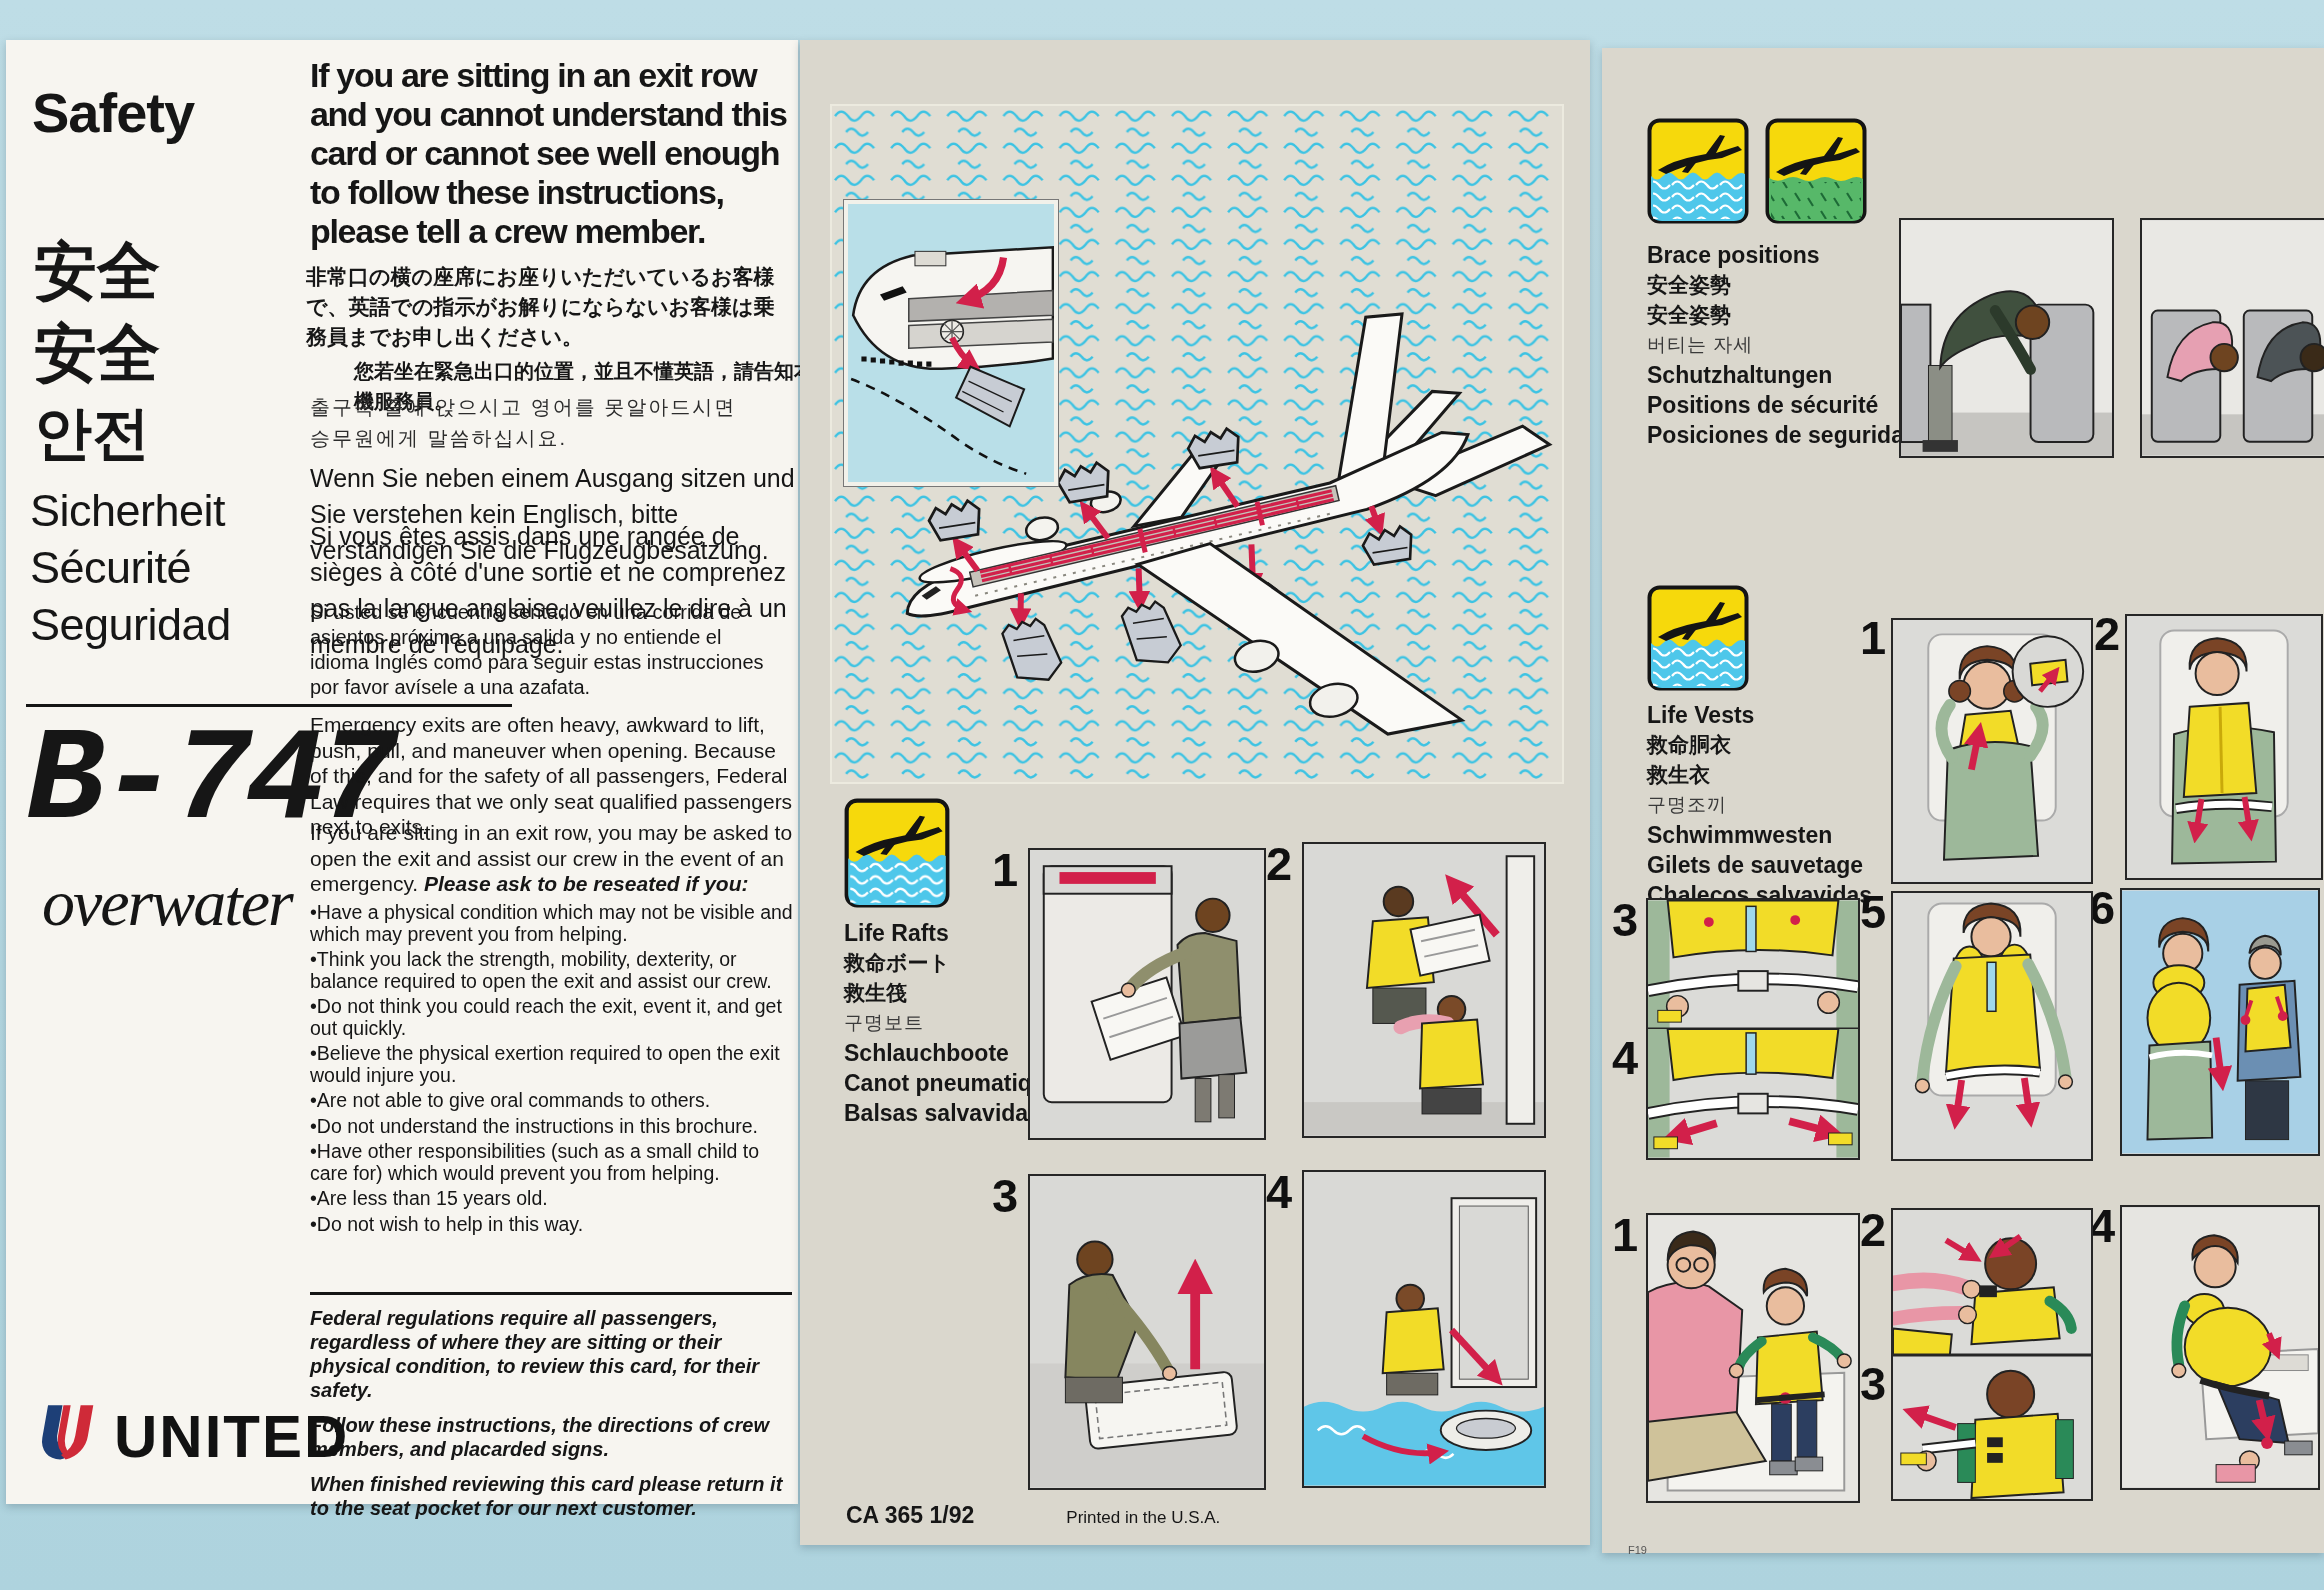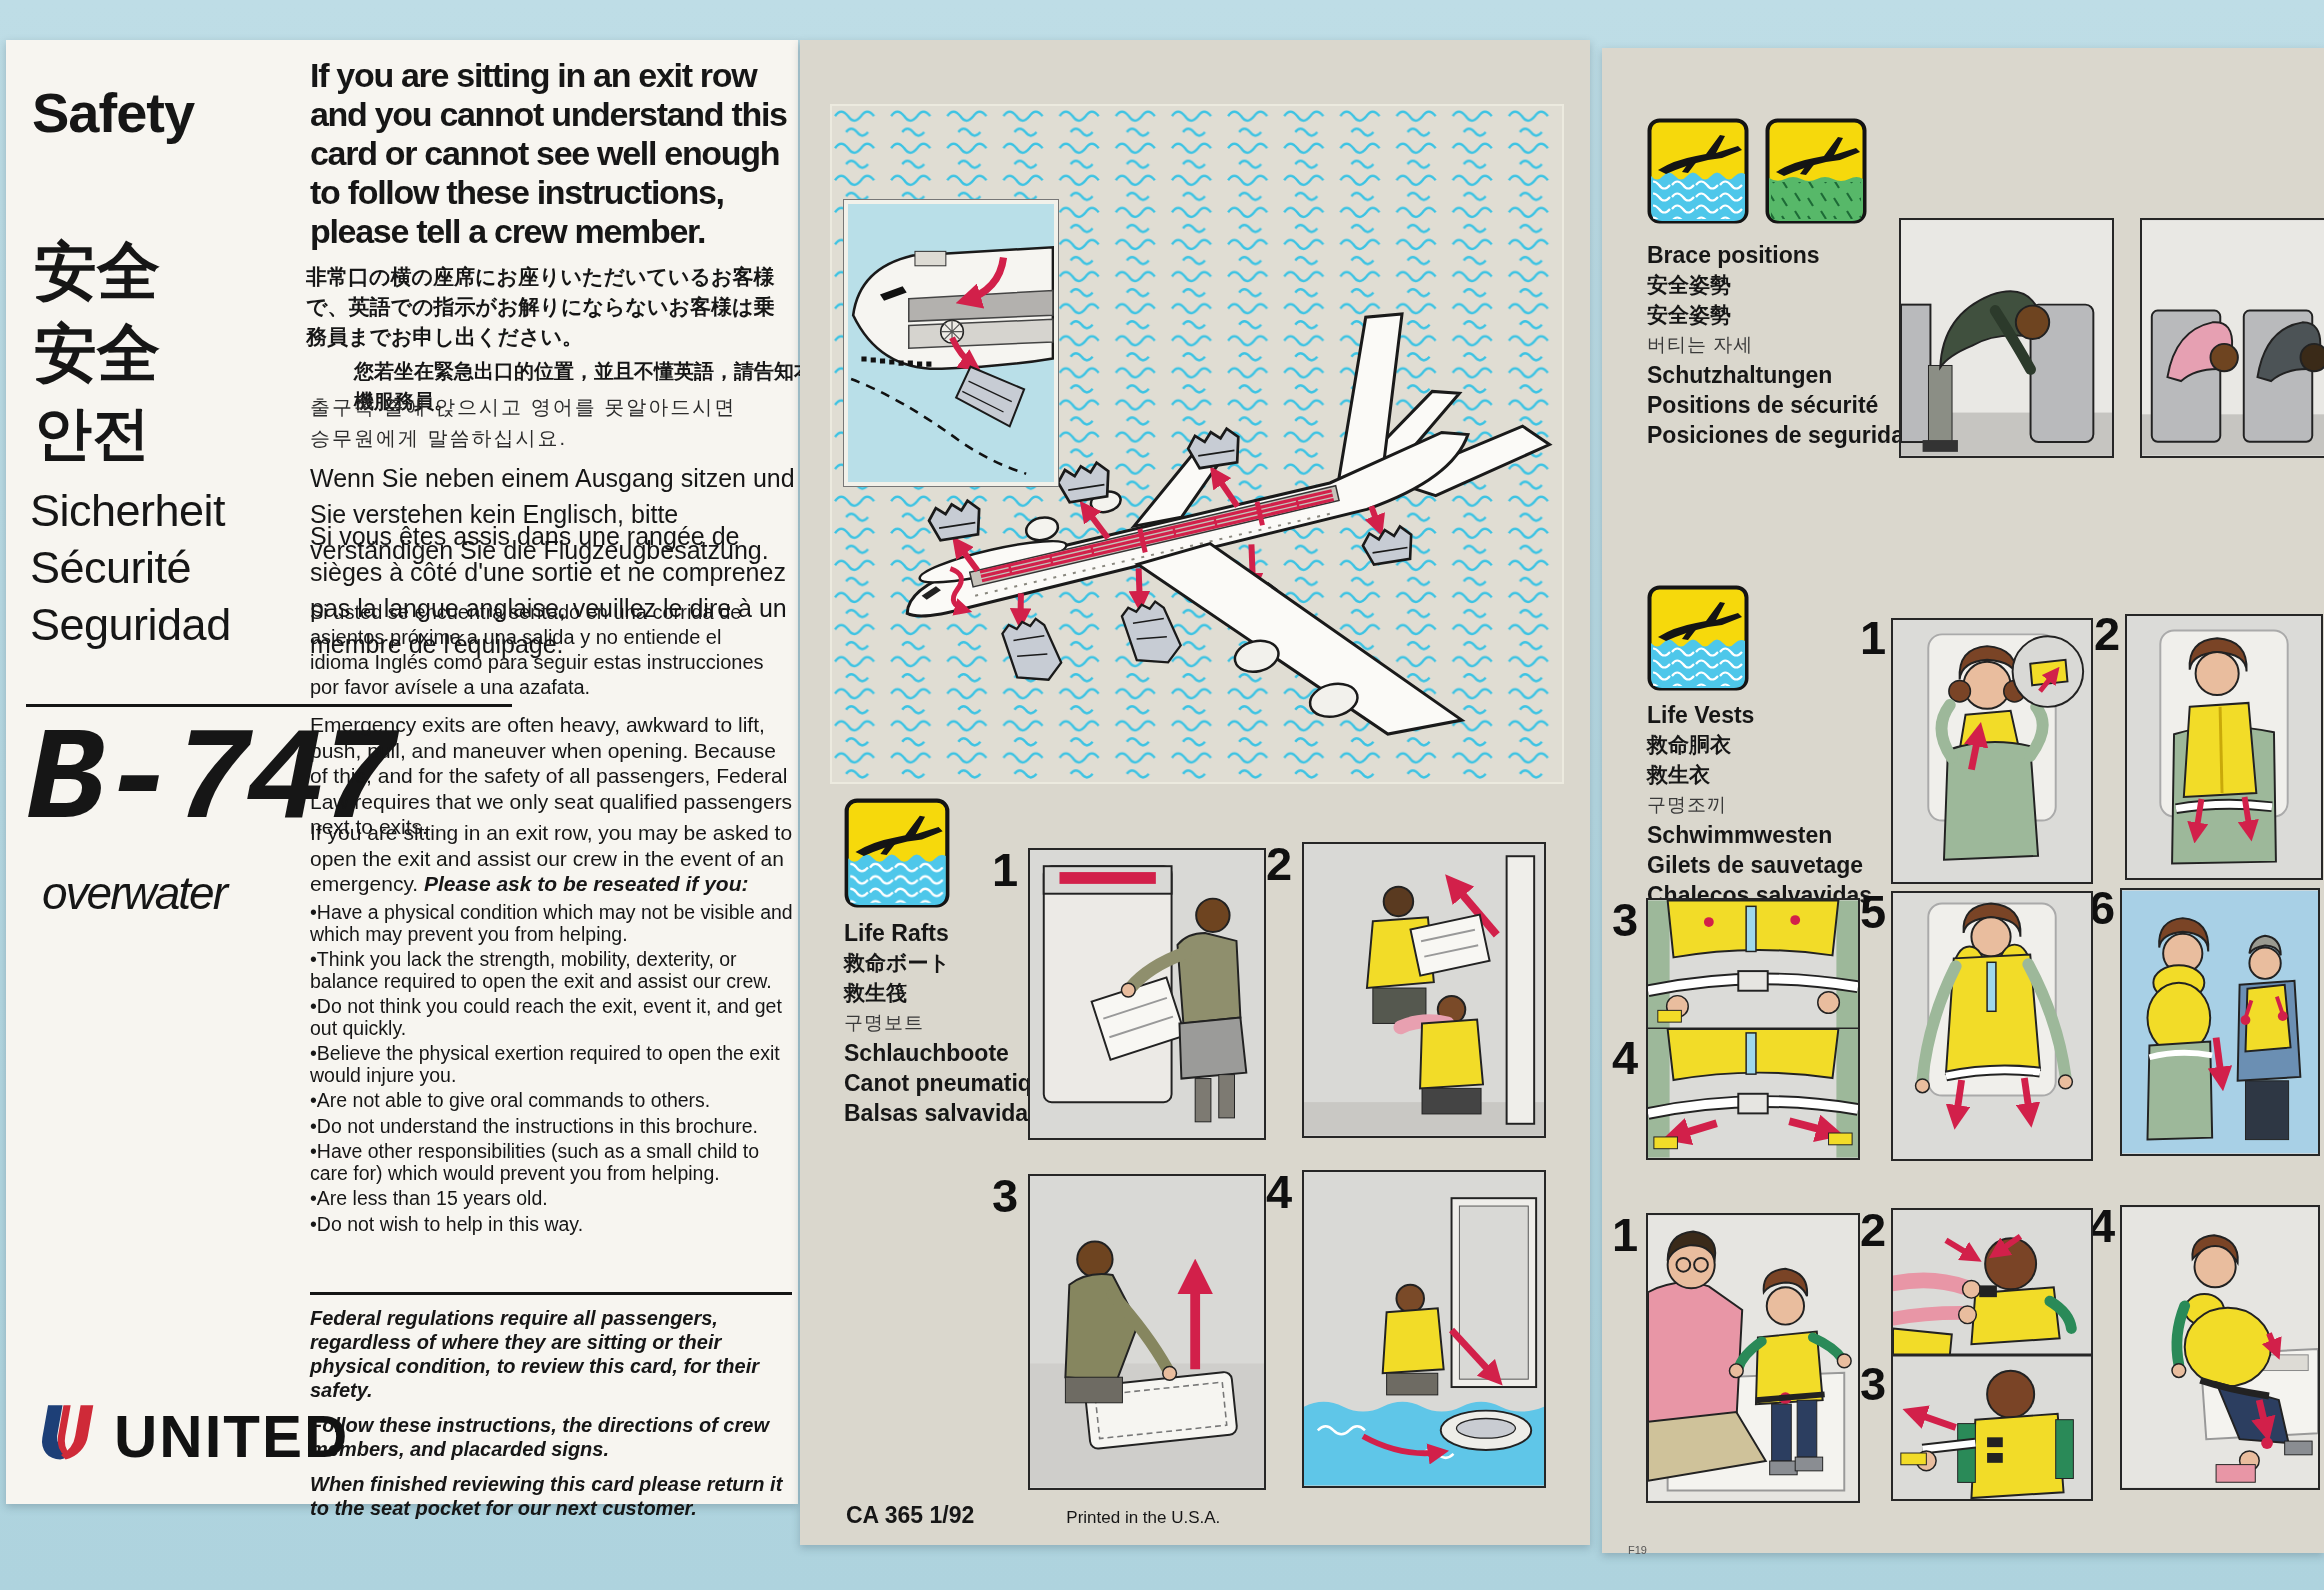--- a/index.html
+++ b/index.html
@@ -15,21 +15,21 @@
   .cjk-big{font-size:63px;font-weight:bold;line-height:1;}
   .lang-big{font-size:45px;font-weight:normal;line-height:57px;letter-spacing:-.5px;}
   .lead{font-size:34px;font-weight:bold;letter-spacing:-1.3px;line-height:39px;}
   .p-cjk{font-size:21px;font-weight:bold;line-height:30px;}
   .p-ko{font-size:20px;line-height:31px;letter-spacing:2px;color:#2c2c2c;}
   .p-eur{font-size:25px;line-height:36px;}
   .p-body{font-size:21px;line-height:25.5px;}
   .bullet{font-size:19.5px;line-height:21.5px;margin-bottom:4px;}
   .rule{position:absolute;background:#151515;height:3px;}
   .b747{font-family:Liberation Mono, monospace;font-style:italic;font-weight:bold;font-size:132px;letter-spacing:-6px;line-height:1;}
-  .overwater{font-family:Liberation Sans, sans-serif;font-style:italic;font-size:46px;letter-spacing:-2px;line-height:1;}
+  .overwater{font-family:Liberation Serif, serif;font-style:italic;font-size:66px;letter-spacing:-2px;line-height:1;}
   .federal{font-size:20px;line-height:24px;font-weight:bold;font-style:italic;margin-bottom:11px;}
   .lblblock div{line-height:30px;}
   .lbl-en{font-weight:bold;font-size:23px;}
   .lbl-cjk{font-weight:bold;font-size:21px;}
   .lbl-ko{font-size:19px;color:#3a3a3a;letter-spacing:1px;}
   .united-word{font-size:60px;font-weight:bold;letter-spacing:2px;color:#121212;}
   .mid-footer-code{font-size:23px;font-weight:bold;}
   .mid-footer-printed{font-size:17px;margin-left:92px;}
   .fig-code{font-size:11px;color:#555;}
   .sq-icon{position:absolute;}

